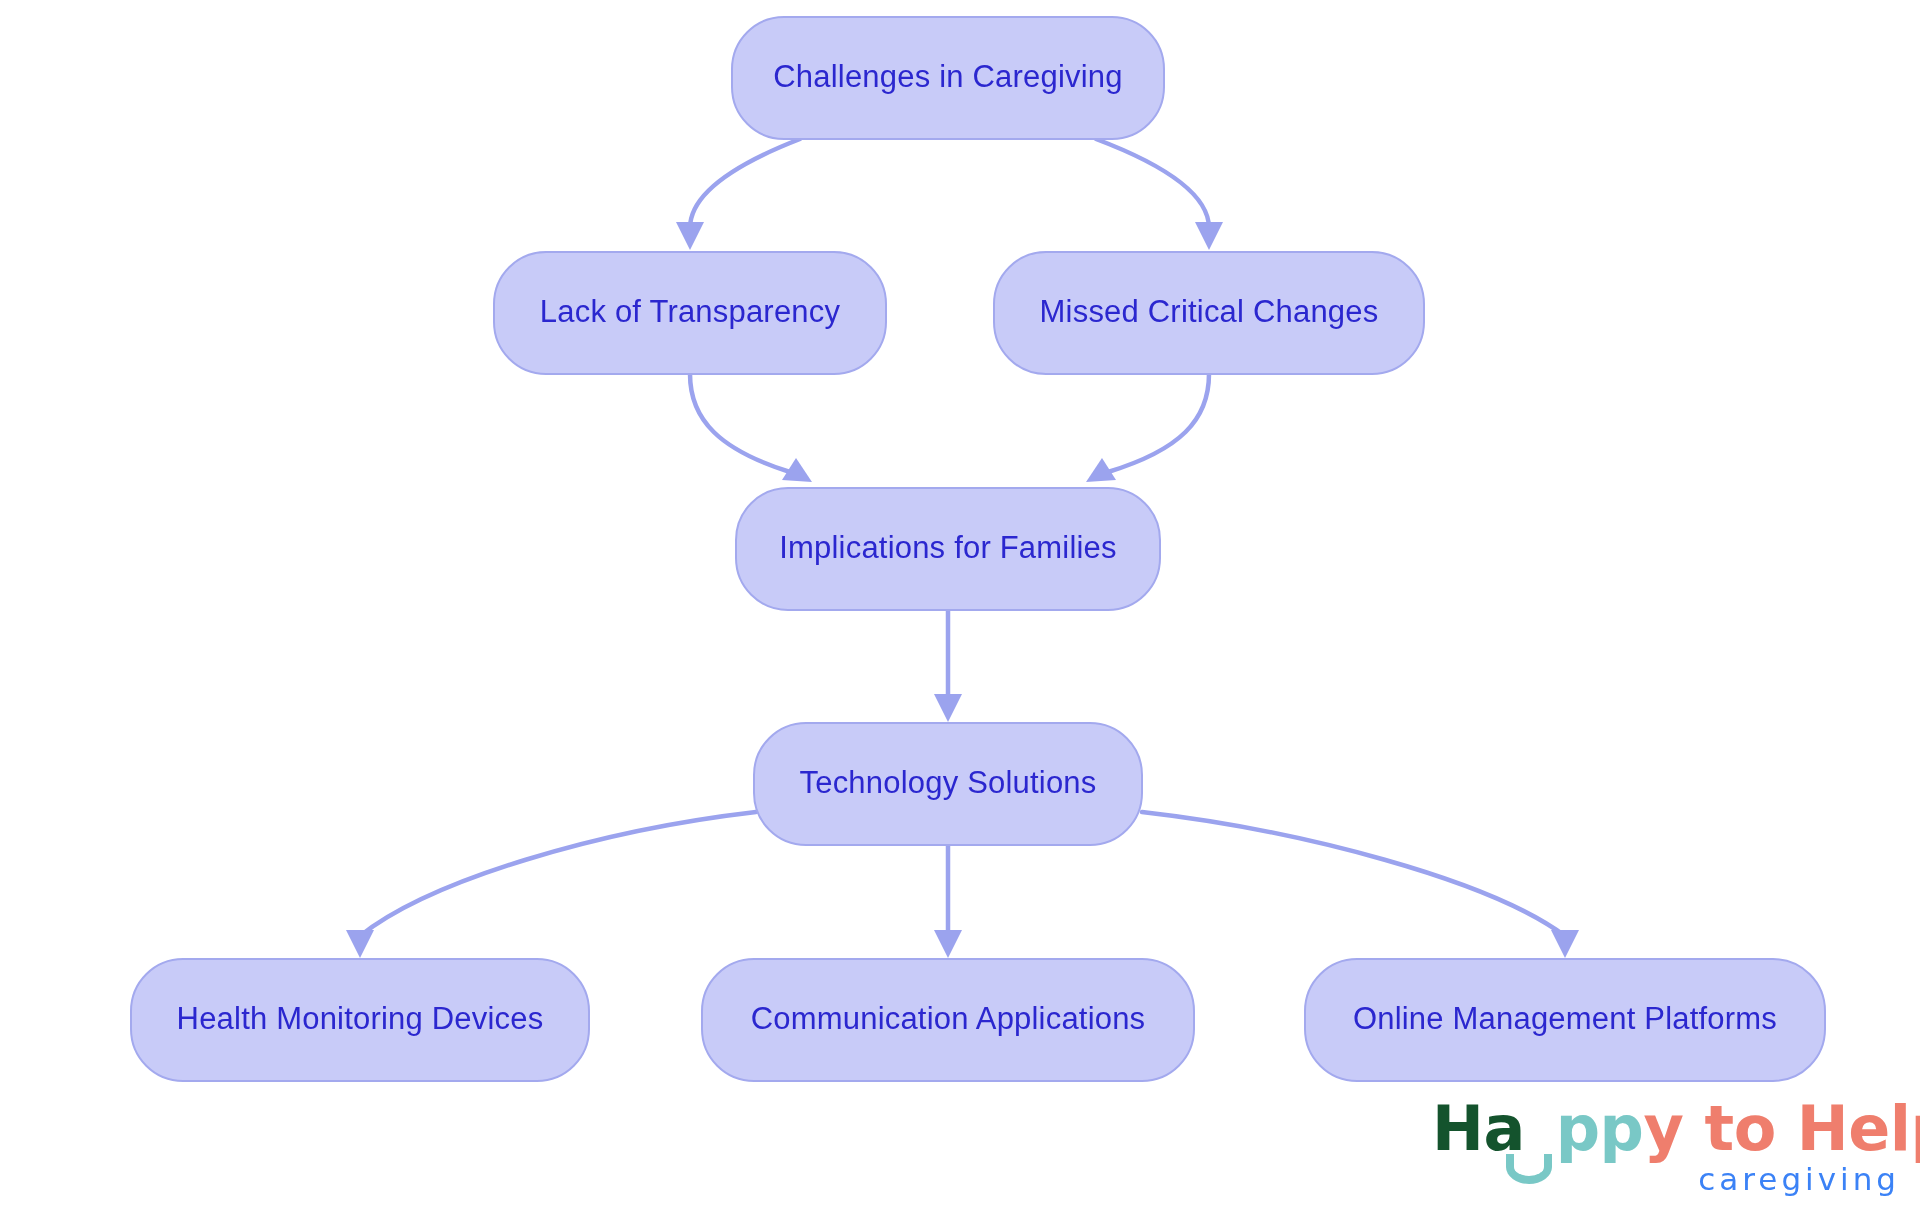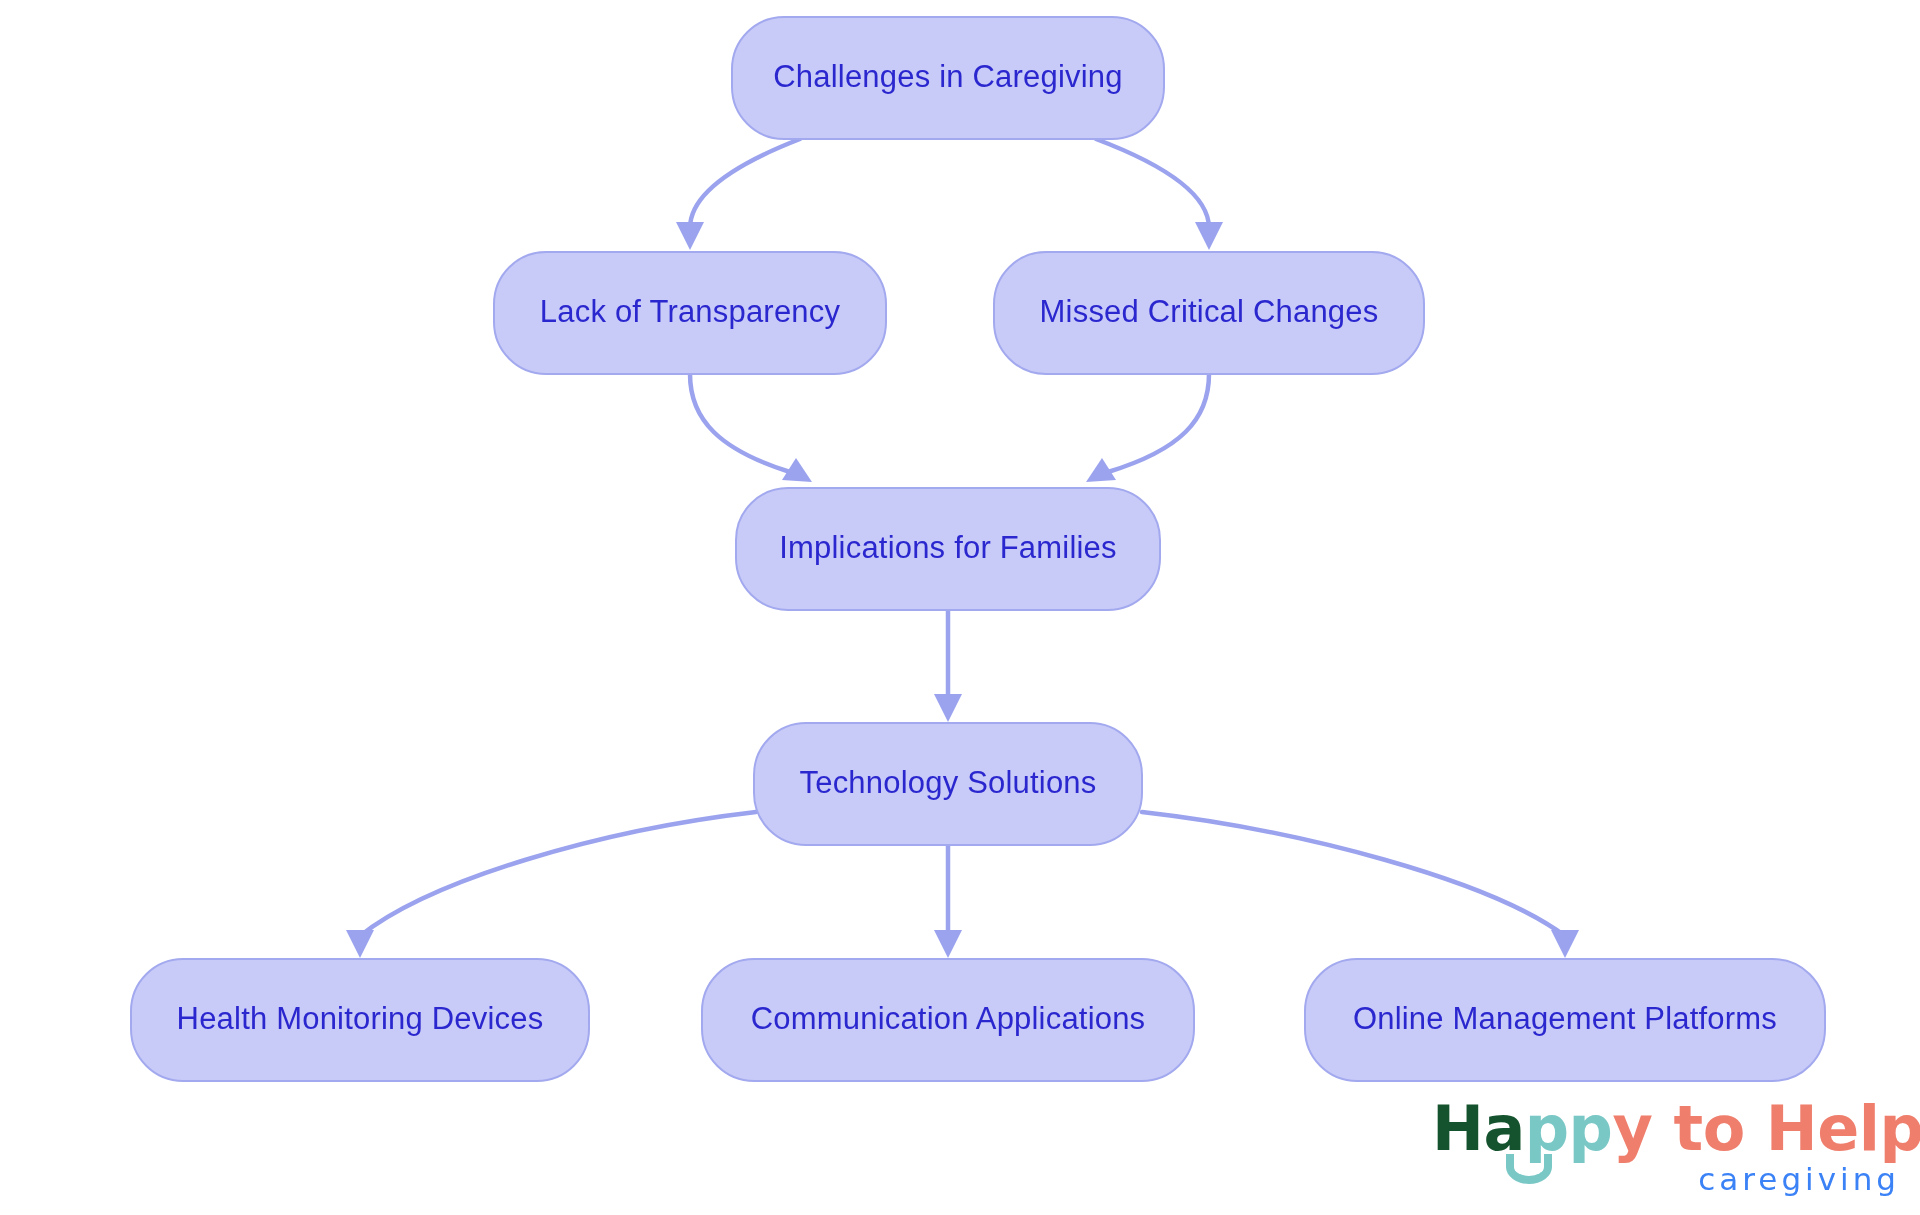--- a/index.html
+++ b/index.html
@@ -64,20 +64,21 @@
     font-family: "DejaVu Sans", sans-serif;
     font-size: 62px;
     font-weight: bold;
     color: #ef7e6d;
     letter-spacing: -0.5px;
     line-height: 1;
     white-space: nowrap;
   }
   .logo-pp {
     color: #79c8c6;
+    margin-left: 31px;
   }
   .logo-smile {
     position: absolute;
     left: 74px;
     top: 56px;
     width: 46px;
     height: 30px;
     border: 8px solid #79c8c6;
     border-top: none;
     border-bottom-left-radius: 46px 34px;

